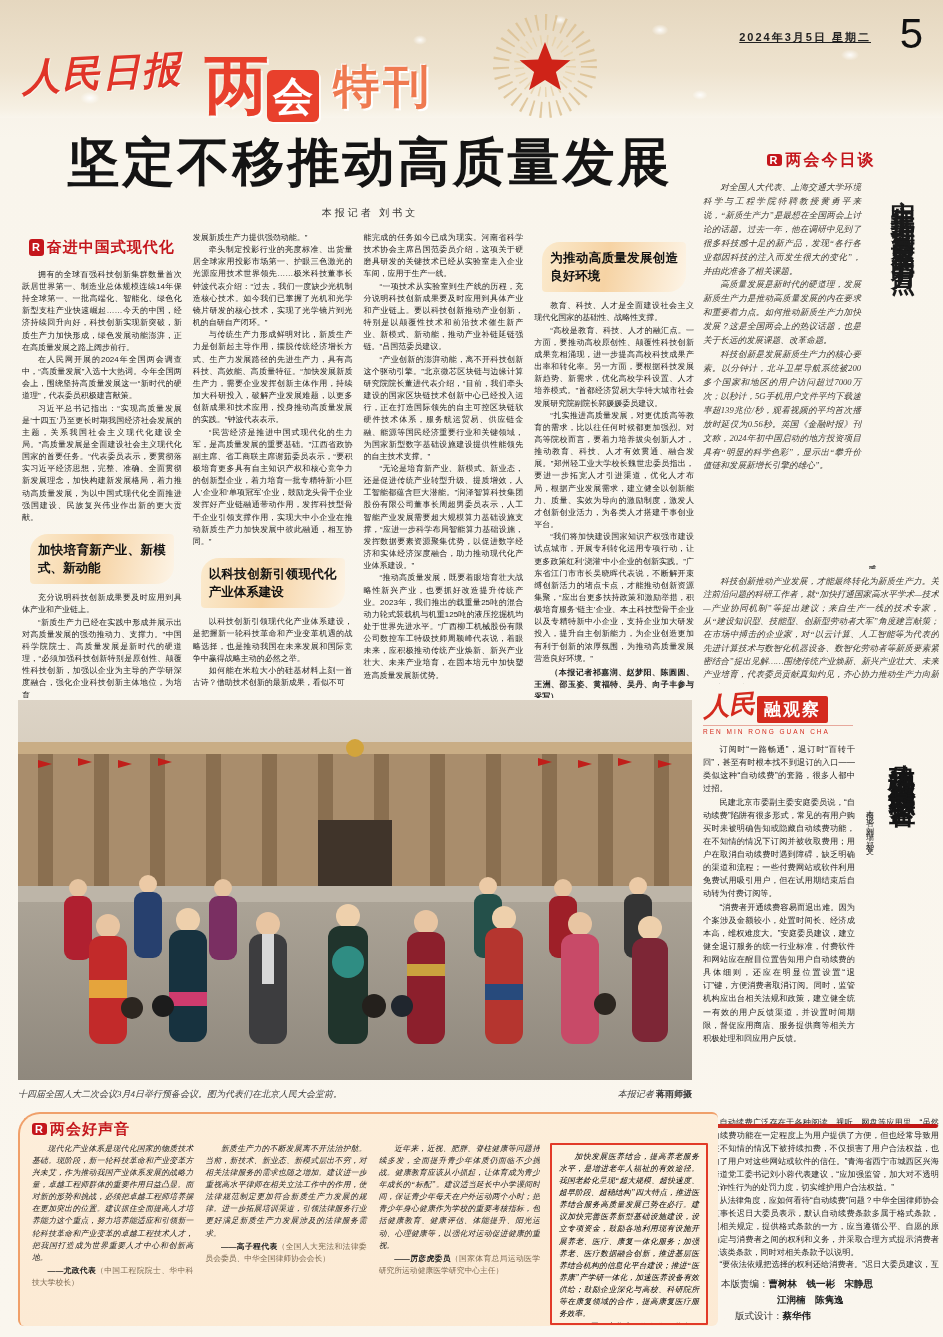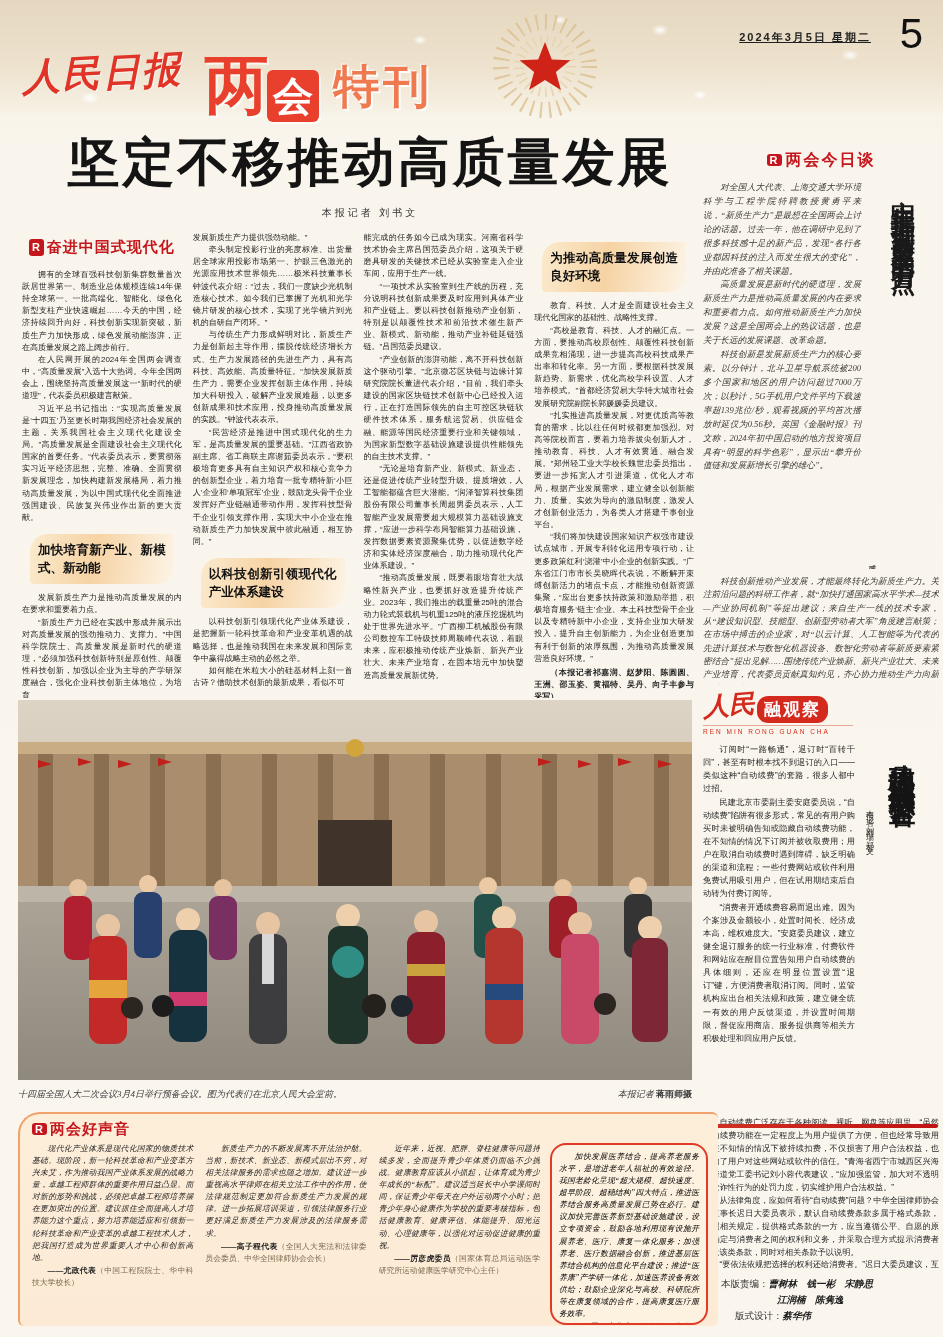--- a/index.html
+++ b/index.html
@@ -71,21 +71,21 @@
   .today-wide { margin-top:6px; font-family:"Liberation Serif",serif; font-style:italic;
                 font-size:8.6px; line-height:1.55; color:#3c3a33; text-align:justify; }
   .today-wide p { text-indent:2em; }
 
   
   .rgc { position:absolute; left:703px; top:688px; width:236px; height:582px; overflow:hidden; }
   .rgc-logo { display:flex; align-items:flex-end; gap:2px; margin-bottom:2px; }
   .rgc-script { font-family:"Liberation Serif",serif; font-style:italic; font-weight:bold;
                 font-size:26px; color:#d42a1e; transform:rotate(-4deg); }
   .rgc-box { background:#d42a1e; color:#fff; font-weight:900; font-size:17px; padding:2px 7px;
-             border-radius:11px; letter-spacing:2px; }
+             border-radius:2px; letter-spacing:2px; }
   .rgc-letters { font-size:6.5px; color:#d42a1e; letter-spacing:2px; border-top:1px solid #e7a89c;
                  margin:2px 0 8px; padding-top:2px; width:150px; }
   .rgc-flex { display:flex; gap:8px; height:368px; overflow:hidden; }
   .rgc-text { width:152px; font-size:8.2px; line-height:1.6; color:#262626; text-align:justify; }
   .rgc-text p { text-indent:2em; }
   .rgc-byline { writing-mode:vertical-rl; font-size:8px; color:#333; letter-spacing:3px; padding-top:60px; }
   .rgc-vtitle { writing-mode:vertical-rl; font-weight:900; font-size:27px; letter-spacing:3px;
                 color:#151515; margin-left:2px; }
   .rgc-wide { margin-top:6px; font-size:8.2px; line-height:1.58; color:#262626; text-align:justify; }
   .rgc-wide p { text-indent:2em; }
@@ -104,28 +104,28 @@
   .voices-rule { position:absolute; left:268px; top:1124px; width:670px; height:4px;
                  background:linear-gradient(90deg,#ef6a44,#c01212); border-radius:2px; }
   .voices-body { display:flex; gap:10px; }
   .voices-cols { column-count:3; column-gap:12px; width:508px; font-size:7.8px; line-height:1.55;
                  color:#222; text-align:justify; height:178px; overflow:hidden;}
   .quote { break-inside:avoid-column; margin-bottom:7px; }
   .quote .qt { text-indent:2em; font-family:"Liberation Serif",serif; font-style:italic; }
   .quote .qa { text-indent:2em; margin-top:1px; }
   .qn { font-weight:900; }
   .qnote { color:#7c6a52; }
-  .boxed { width:158px; border:2px solid #e23a28; border-radius:16px; padding:6px 7px;
+  .boxed { width:158px; border:2px solid #e23a28; border-radius:1px; padding:6px 7px;
            background:#fdf1df; font-size:7.8px; line-height:1.55; text-align:justify; height:182px; overflow:hidden; }
   .boxed .qt { text-indent:2em; font-family:"Liberation Serif",serif; font-style:italic; }
   .boxed .qa { text-indent:2em; margin-top:1px; }
 
   
   .credits { position:absolute; left:703px; top:1276px; width:236px; font-size:9.5px; color:#333; line-height:1.7; }
-  .credits b { color:#222;font-style:italic; }
+  .credits b { color:#222; }
   .credits .l1 { padding-left:18px; }
   .credits .l2 { padding-left:74px; }
   .credits .l3 { padding-left:32px; }
 </style>
 </head>
 <body>
 
 <div id="page">
 
   <div class="banner">
@@ -154,21 +154,21 @@
       <div class="sec-head">
         <span class="r-badge">R</span><span>奋进中国式现代化</span>
       </div>
       <div>
           <p class="p">拥有的全球百强科技创新集群数量首次跃居世界第一、制造业总体规模连续14年保持全球第一、一批高端化、智能化、绿色化新型支柱产业快速崛起……今天的中国，经济持续回升向好，科技创新实现新突破，新质生产力加快形成，绿色发展动能澎湃，正在高质量发展之路上阔步前行。</p>
           <p class="p">在人民网开展的2024年全国两会调查中，“高质量发展”入选十大热词。今年全国两会上，围绕坚持高质量发展这一“新时代的硬道理”，代表委员积极建言献策。</p>
           <p class="p">习近平总书记指出：“实现高质量发展是‘十四五’乃至更长时期我国经济社会发展的主题，关系我国社会主义现代化建设全局。”高质量发展是全面建设社会主义现代化国家的首要任务。“代表委员表示，要贯彻落实习近平经济思想，完整、准确、全面贯彻新发展理念，加快构建新发展格局，着力推动高质量发展，为以中国式现代化全面推进强国建设、民族复兴伟业作出新的更大贡献。</p>
         </div>
       <div class="subhead">加快培育新产业、新模式、新动能</div>
       <div>
-          <p class="p">发展新质生产力是推动高质量发展的内在要求和重要着力点。</p>
+          <p class="p">充分说明科技创新成果要及时应用到具体产业和产业链上。</p>
           <p class="p">“新质生产力已经在实践中形成并展示出对高质量发展的强劲推动力、支撑力。”中国科学院院士、高质量发展是新时代的硬道理，“必须加强科技创新特别是原创性、颠覆性科技创新，加强以企业为主导的产学研深度融合，强化企业科技创新主体地位，为培育</p>
         </div>
     </div>
     <div class="col">
       <p class="cont">发展新质生产力提供强劲动能。”</p>
       <div>
           <p class="p">牵头制定投影行业的亮度标准、出货量居全球家用投影市场第一、护眼三色激光的光源应用技术世界领先……极米科技董事长钟波代表介绍：“过去，我们一度缺少光机制造核心技术。如今我们已掌握了光机和光学镜片研发的核心技术，实现了光学镜片到光机的自研自产闭环。”</p>
           <p class="p">与传统生产力形成鲜明对比，新质生产力是创新起主导作用，摆脱传统经济增长方式、生产力发展路径的先进生产力，具有高科技、高效能、高质量特征。“加快发展新质生产力，需要企业发挥创新主体作用，持续加大科研投入，破解产业发展难题，以更多创新成果和技术应用，投身推动高质量发展的实践。”钟波代表表示。</p>
           <p class="p">“民营经济是推进中国式现代化的生力军，是高质量发展的重要基础。”江西省政协副主席、省工商联主席谢茹委员表示，“要积极培育更多具有自主知识产权和核心竞争力的创新型企业，着力培育一批专精特新‘小巨人’企业和‘单项冠军’企业，鼓励龙头骨干企业发挥好产业链融通带动作用，发挥科技型骨干企业引领支撑作用，实现大中小企业在推动新质生产力加快发展中彼此融通，相互协同。”</p>
         </div>

